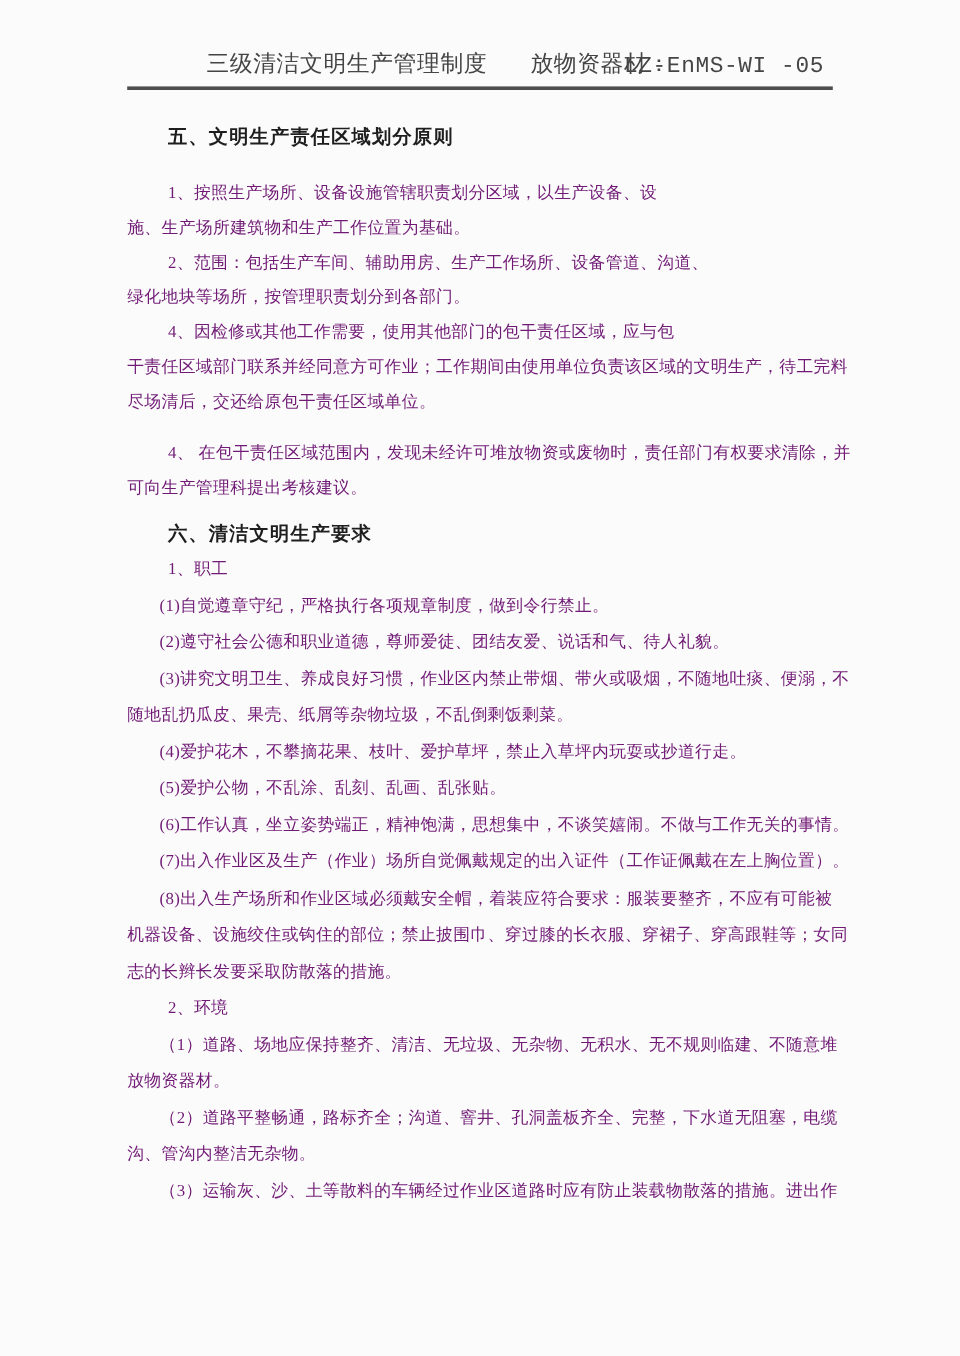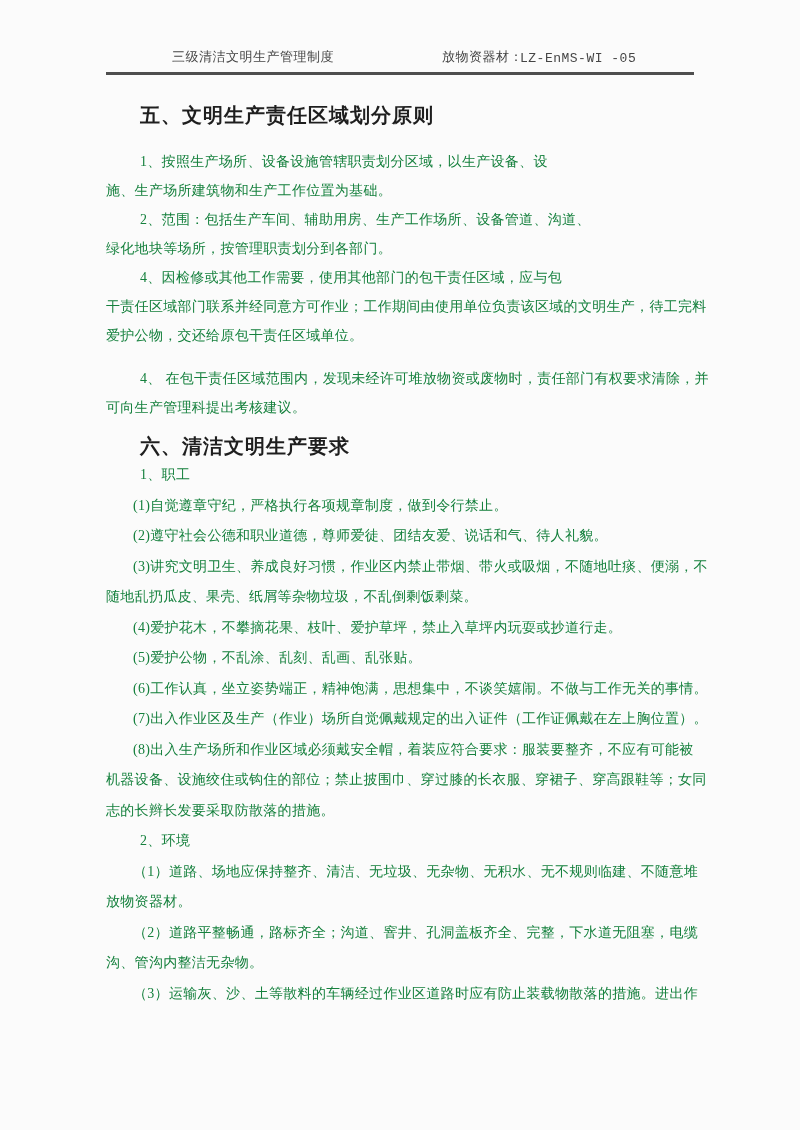--- a/index.html
+++ b/index.html
@@ -17,58 +17,58 @@
     color: #3b3b3b;
   }
   
   .page-header {
     position: absolute;
     left: 106px;
     top: 0;
     width: 588px;
     height: 72px;
     border-bottom: 3px solid #4e4e4e;
-    font-size: 13px;
+    font-size: 19px;
     color: #454545;
   }
   .page-header span {
     position: absolute;
     bottom: 6px;
     white-space: nowrap;
     letter-spacing: 0.5px;
   }
   .h-title { left: 66px; }
   .h-label { left: 336px; }
   .h-value { left: 414px; letter-spacing: 0.5px; font-family: Liberation Mono, monospace; }
   
   .doc-body {
     position: absolute;
     left: 106px;
     top: 75px;
     width: 640px;
   }
   h2.section-heading {
-    font-size: 20px;
+    font-size: 16px;
     font-weight: bold;
     color: #1e1e1e;
     line-height: 28px;
     margin: 26px 0 18px 34px;
     white-space: nowrap;
     letter-spacing: 1px;
   }
   h2.section-heading.six {
     margin-top: 10px;
     margin-bottom: 0;
   }
   .line {
     font-size: 14px;
     line-height: 29px;
     white-space: nowrap;
     letter-spacing: 0.3px;
-    color: #15803d;
+    color: #701a75;
   }
   .sec6 .line { line-height: 30.5px; font-family: Liberation Serif, serif; }
   .indent-num   { padding-left: 34px; }
   .indent-paren { padding-left: 27px; }
   .indent-none  { padding-left: 0; }
   .gap { margin-top: 14px; }
 </style>
 </head>
 <body>
 
@@ -85,21 +85,21 @@
     <h2 class="section-heading five">五、文明生产责任区域划分原则</h2>
 
     <div class="section sec5">
 
     <div class="line indent-num">1、按照生产场所、设备设施管辖职责划分区域，以生产设备、设</div>
         <div class="line indent-none">施、生产场所建筑物和生产工作位置为基础。</div>
         <div class="line indent-num">2、范围：包括生产车间、辅助用房、生产工作场所、设备管道、沟道、</div>
         <div class="line indent-none">绿化地块等场所，按管理职责划分到各部门。</div>
         <div class="line indent-num">4、因检修或其他工作需要，使用其他部门的包干责任区域，应与包</div>
         <div class="line indent-none">干责任区域部门联系并经同意方可作业；工作期间由使用单位负责该区域的文明生产，待工完料</div>
-        <div class="line indent-none">爱护公物，交还给原包干责任区域单位。</div>
+        <div class="line indent-none">尽场清后，交还给原包干责任区域单位。</div>
         <div class="line indent-num gap">4、 在包干责任区域范围内，发现未经许可堆放物资或废物时，责任部门有权要求清除，并</div>
         <div class="line indent-none">可向生产管理科提出考核建议。</div>
       </div>
 
     <h2 class="section-heading six">六、清洁文明生产要求</h2>
 
     <div class="section sec6">
 
     <div class="line indent-num">1、职工</div>
         <div class="line indent-paren">(1)自觉遵章守纪，严格执行各项规章制度，做到令行禁止。</div>

